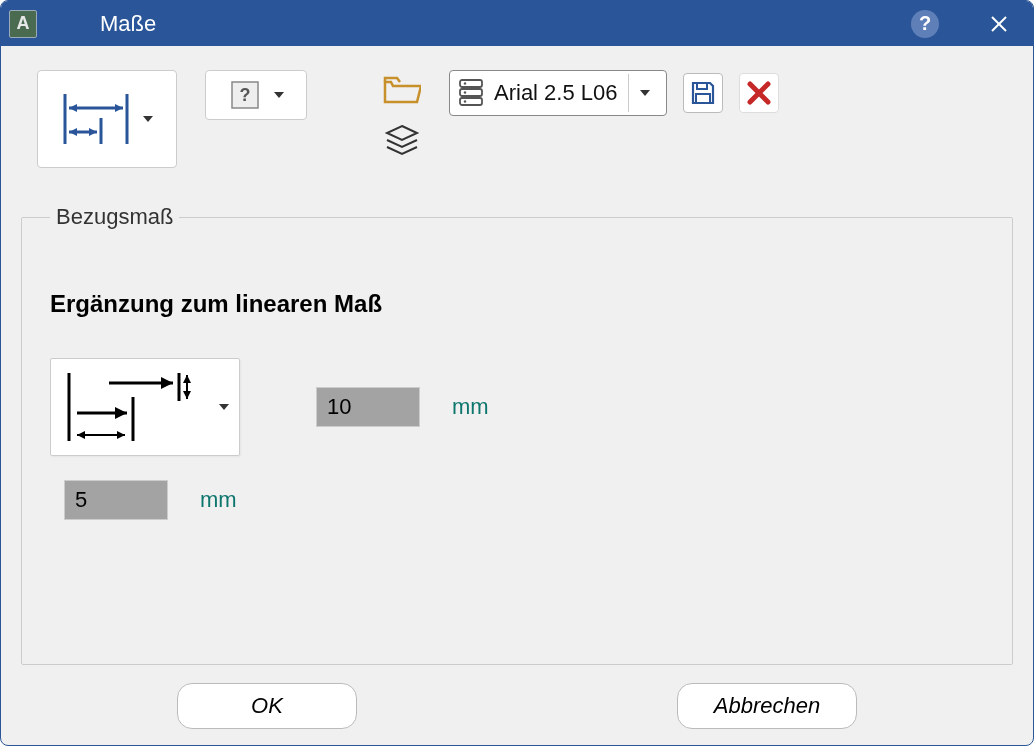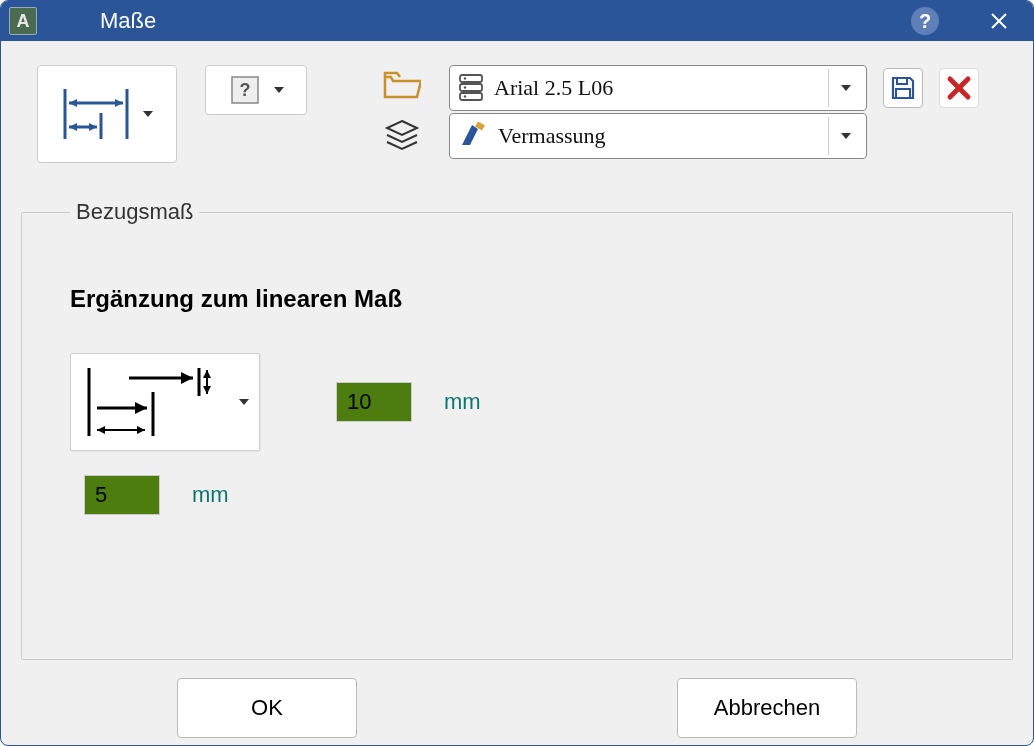--- a/index.html
+++ b/index.html
@@ -75,25 +75,24 @@
     gap:12px;
     cursor:pointer;
   }
   .big-dropdown-btn.small { height:50px; width:102px; }
   .chev {
     width:0;height:0;border-left:5px solid transparent;border-right:5px solid transparent;border-top:6px solid #333;
   }
 
   .right-col {
     flex: 1 1 auto;
-    display:flex;flex-direction:column;gap:2px;
+    display:flex;flex-direction:row;gap:9px;
     max-width: 620px;
     margin-left: auto;
     margin-right: 36px;
-    font-family: Liberation Serif, serif;
   }
   .row { display:flex; align-items:center; gap:16px; }
 
   .combo {
     flex:1 1 auto;
     height:46px;
     background:#fff;
     border:1px solid #888;
     border-radius:4px;
     display:flex;align-items:center;
@@ -109,49 +108,49 @@
 
   .icon-btn {
     width:40px;height:40px;background:#fff;border:1px solid #bbb;border-radius:4px;
     display:flex;align-items:center;justify-content:center;cursor:pointer;
   }
 
   fieldset.group {
     margin-top: 36px;
     border:1px solid #ccc;
     border-radius:2px;
-    padding: 60px 34px 120px 48px;
+    padding: 60px 34px 120px 28px;
     position:relative;
   }
   fieldset.group legend {
     font-size:22px; color:#333; padding:0 6px;
   }
   .group-title { font-size:24px; font-weight:600; margin-bottom:40px; }
 
   .param-row { display:flex;align-items:center;gap:28px; margin-bottom:24px;}
   .diagram-dd {
     width:190px;height:98px;background:#fff;border:1px solid #ccc;border-radius:2px;
     display:flex;align-items:center;justify-content:space-between;padding:0 10px;
     box-shadow: 1px 1px 2px rgba(0,0,0,.05);
     cursor:pointer;
   }
 
   .num-input {
-    width:76px;height:40px;background:#4d7c0f;border:1px solid #ccc;
+    width:104px;height:40px;background:#a3a3a3;border:1px solid #ccc;
     font-size:22px;padding:0 10px;outline:none;
   }
   .unit { font-size:22px; color:#0f766e; margin-left:4px;}
 
   .btn-row {
     display:flex; justify-content:center; gap:320px;
     margin-top:18px; padding: 0 40px;
   }
   .btn {
-    width:180px;height:60px;background:#fff;border:1px solid #bbb;border-radius:4px;
-    font-size:22px;display:flex;align-items:center;justify-content:center;cursor:pointer;
+    width:180px;height:46px;background:#fff;border:1px solid #bbb;border-radius:15px;
+    font-size:22px;display:flex;align-items:center;justify-content:center;cursor:pointer;font-style:italic;
   }
 
   
   svg { display:block; }
 </style>
 </head>
 <body>
 
 <div class="window">
 
@@ -238,33 +237,20 @@
               <rect x="6" y="14" width="14" height="9" fill="none" stroke="#2a5699" stroke-width="2"></rect>
             </svg>
           </div>
           <div class="icon-btn" style="border-color:#ddd">
             <svg width="26" height="26" viewBox="0 0 26 26">
               <line x1="4" y1="4" x2="22" y2="22" stroke="#c62828" stroke-width="5" stroke-linecap="round"></line>
               <line x1="22" y1="4" x2="4" y2="22" stroke="#c62828" stroke-width="5" stroke-linecap="round"></line>
             </svg>
           </div>
         </div>
-        <div class="row">
-          <div class="combo">
-            <svg width="30" height="30" viewBox="0 0 30 30">
-              <polygon points="4,24 12,24 20,8 14,4" fill="#2a5699"></polygon>
-              <rect x="18" y="2" width="8" height="6" fill="#d9a23a" transform="rotate(30 22 5)"></rect>
-            </svg>
-            <div class="combo-text">Vermassung</div>
-            <div class="combo-arrow">
-                <div class="chev"></div>
-              </div>
-          </div>
-          <div style="width:96px"></div>
-        </div>
       </div>
     </div>
 
     <fieldset class="group">
       <legend>Bezugsmaß</legend>
 
       <div class="group-title">Ergänzung zum linearen Maß</div>
 
       <div class="param-row">
         <div class="diagram-dd">

